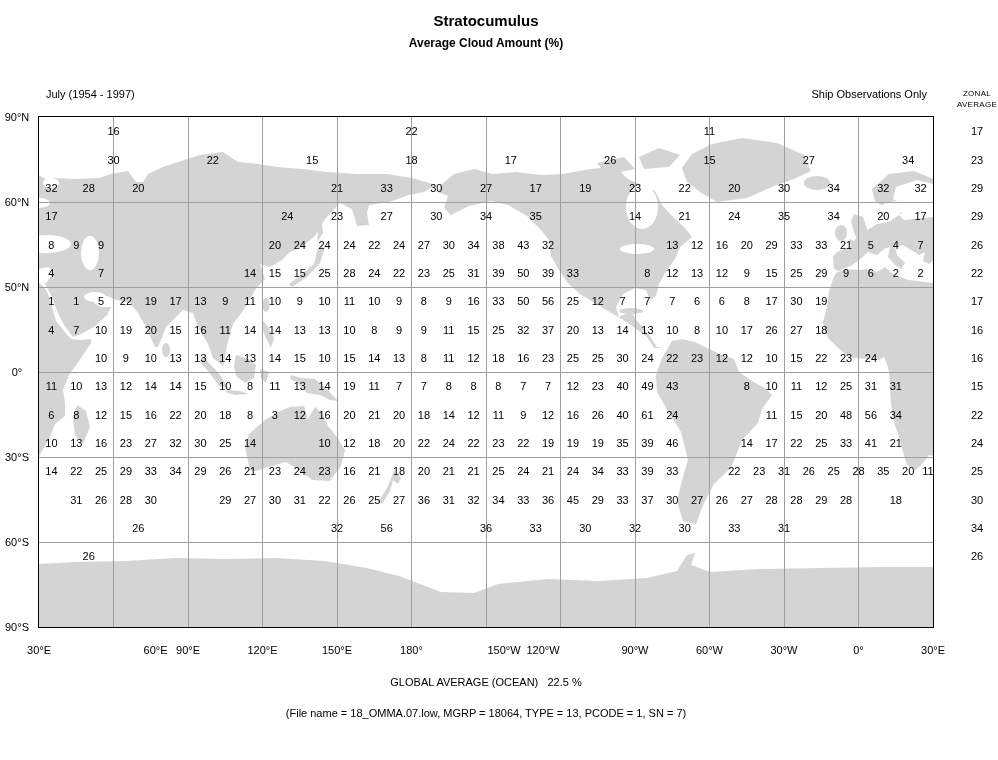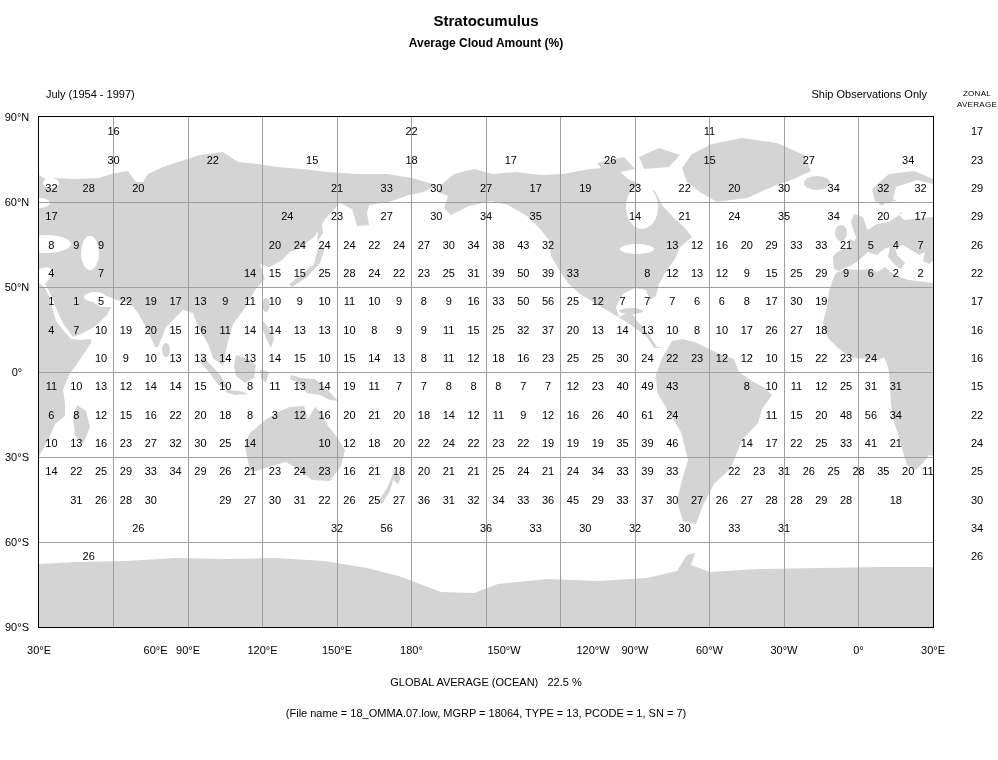--- a/index.html
+++ b/index.html
@@ -493,21 +493,21 @@
       <span class="latlab" style="top: 457px;">30°S</span>
       <span class="latlab" style="top: 542px;">60°S</span>
       <span class="latlab" style="top: 627px;">90°S</span>
       <span class="lonlab" style="left: 39px;">30°E</span>
       <span class="lonlab" style="left: 113.5px; margin-left: 42px;">60°E</span>
       <span class="lonlab" style="left: 188px;">90°E</span>
       <span class="lonlab" style="left: 262.5px;">120°E</span>
       <span class="lonlab" style="left: 337px;">150°E</span>
       <span class="lonlab" style="left: 411.5px;">180°</span>
       <span class="lonlab" style="left: 480px; margin-left: 24px;">150°W</span>
-      <span class="lonlab" style="left: 593px;">120°W</span>
+      <span class="lonlab" style="left: 543px;">120°W</span>
       <span class="lonlab" style="left: 635px;">90°W</span>
       <span class="lonlab" style="left: 709.5px;">60°W</span>
       <span class="lonlab" style="left: 784px;">30°W</span>
       <span class="lonlab" style="left: 858.5px;">0°</span>
       <span class="lonlab" style="left: 933px;">30°E</span>
     </div>
 
   <div class="gavg">GLOBAL AVERAGE (OCEAN)   22.5 %</div>
   <div class="finfo">(File name = 18_OMMA.07.low, MGRP = 18064, TYPE = 13, PCODE = 1, SN = 7)</div>
 </div>

